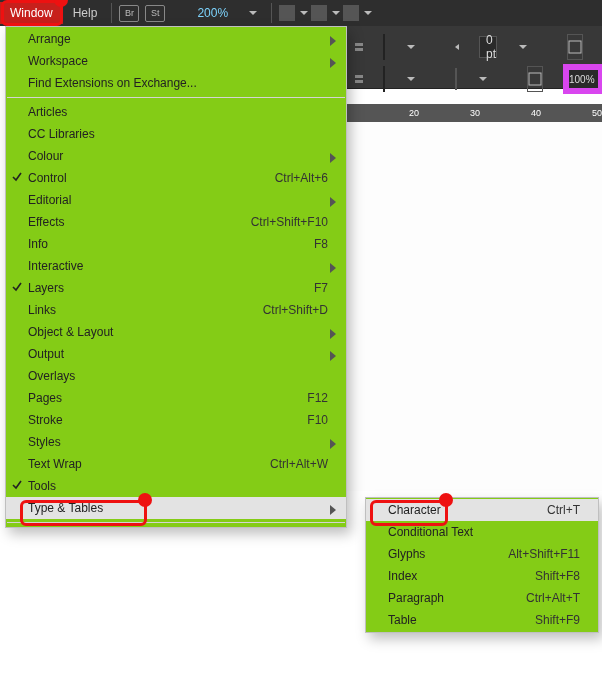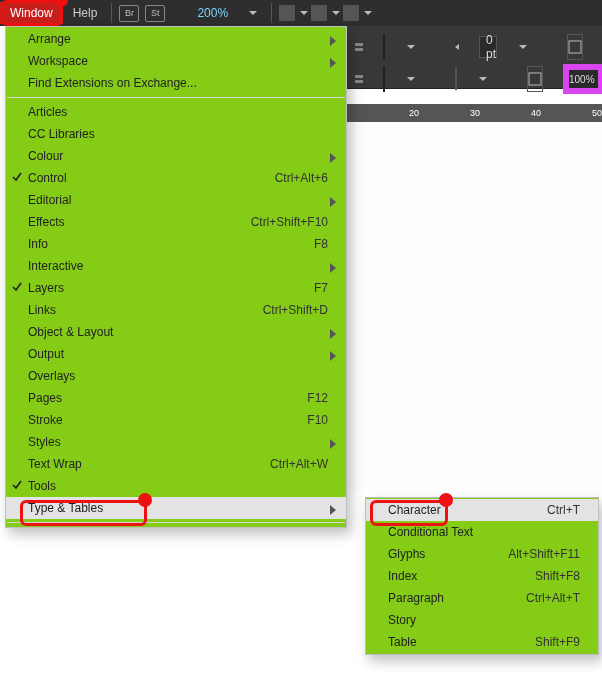--- a/index.html
+++ b/index.html
@@ -286,24 +286,20 @@
         <span class="lbl">Index</span>
         <span class="sc">Shift+F8</span>
       </div>
       <div class="item">
         <span class="chk"></span>
         <span class="lbl">Paragraph</span>
         <span class="sc">Ctrl+Alt+T</span>
       </div>
       <div class="item">
         <span class="chk"></span>
-        <span class="lbl">Story</span>
-      </div>
-      <div class="item">
-        <span class="chk"></span>
         <span class="lbl">Table</span>
         <span class="sc">Shift+F9</span>
       </div>
     </div>
 
 <div class="call" style="left:1px;top:0;width:56px;height:20px"></div>
 <div class="call" style="left:20px;top:500px;width:121px;height:20px"></div>
 <div class="call" style="left:370px;top:500px;width:72px;height:20px"></div>
 
 </div>

